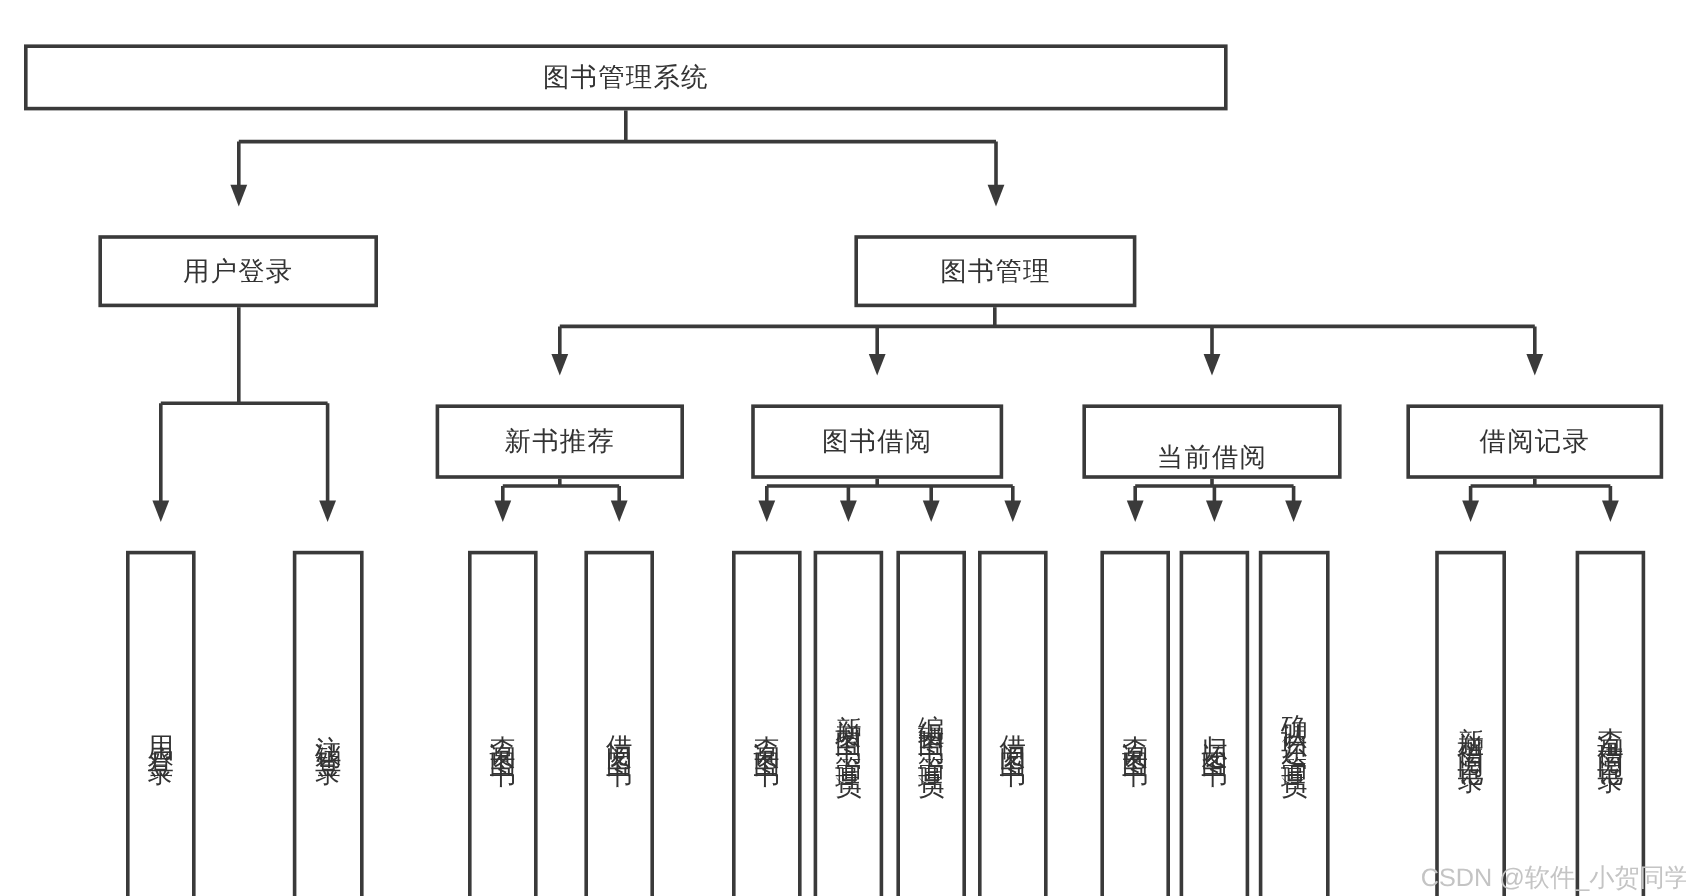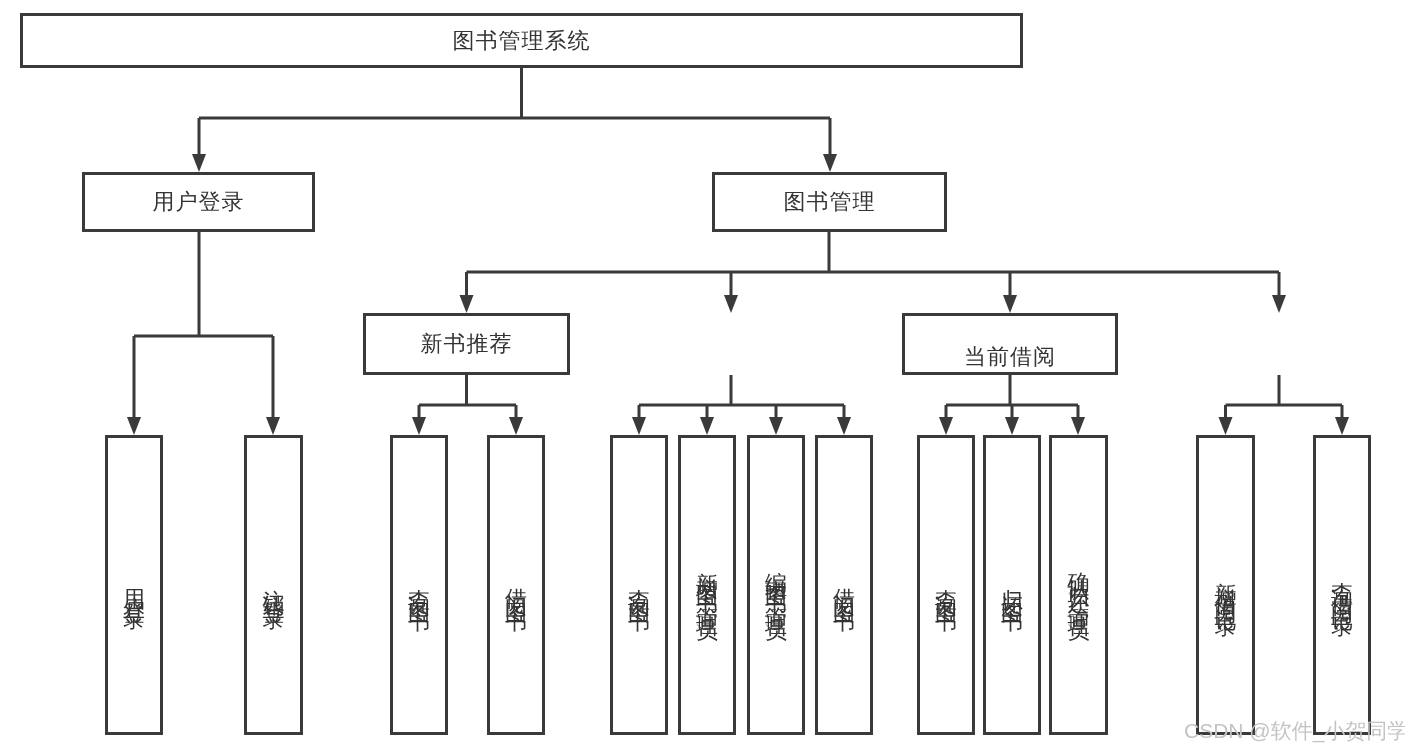--- a/index.html
+++ b/index.html
@@ -13,20 +13,21 @@
   .connectors { position:absolute; left:0; top:0; width:1405px; height:747px; }
   .connectors path { fill:none; stroke:var(--line,#3a3a3a); stroke-width:3; }
   .connectors polygon { fill:var(--line,#3a3a3a); }
   .box {
     position:absolute;
     border:3px solid var(--line,#3a3a3a);
     background:#ffffff;
     display:flex; align-items:center; justify-content:center;
     color:var(--text,#333333);
     font-size:22px;
+    margin-top:24px;
   }
   .htext { letter-spacing:1px; white-space:nowrap; }
   .leaf { top:435px; height:300px; }
   .vtext {
     writing-mode:vertical-rl;
     letter-spacing:7px;
     line-height:1;
   }
   .watermark {
     position:absolute; left:1184px; top:717px;
@@ -91,22 +92,28 @@
   <div class="box" style="left:82px; top:172px; width:233px; height:60px;">
     <span class="htext">用户登录</span>
   </div>
   <div class="box" style="left:712px; top:172px; width:235px; height:60px;">
     <span class="htext">图书管理</span>
   </div>
 
   <div class="box" style="left:363px; top:313px; width:207px; height:62px;font-family:Liberation Mono, monospace;">
     <span class="htext">新书推荐</span>
   </div>
+  <div class="box" style="left:626px; top:313px; width:210px; height:62px;">
+    <span class="htext">图书借阅</span>
+  </div>
   <div class="box" style="left:902px; top:313px; width:216px; height:62px;align-items:flex-end;">
     <span class="htext">当前借阅</span>
+  </div>
+  <div class="box" style="left:1172px; top:313px; width:214px; height:62px;">
+    <span class="htext">借阅记录</span>
   </div>
 
   <div class="box leaf" style="left:105px; width:58px;">
     <span class="vtext">用户登录</span>
   </div>
   <div class="box leaf" style="left:244px; width:59px;">
     <span class="vtext">注销登录</span>
   </div>
 
   <div class="box leaf" style="left:390px; width:58px;">

